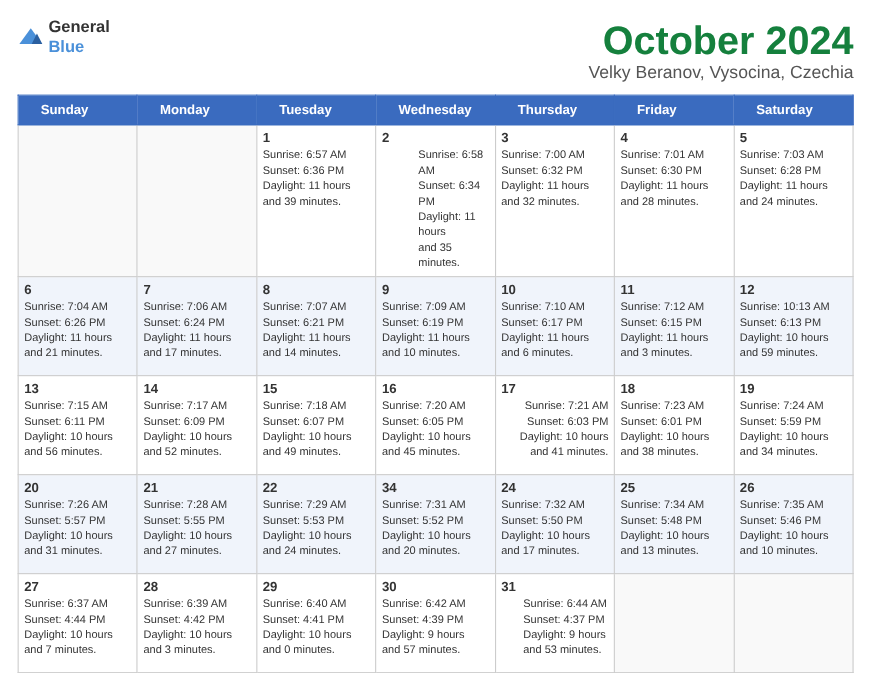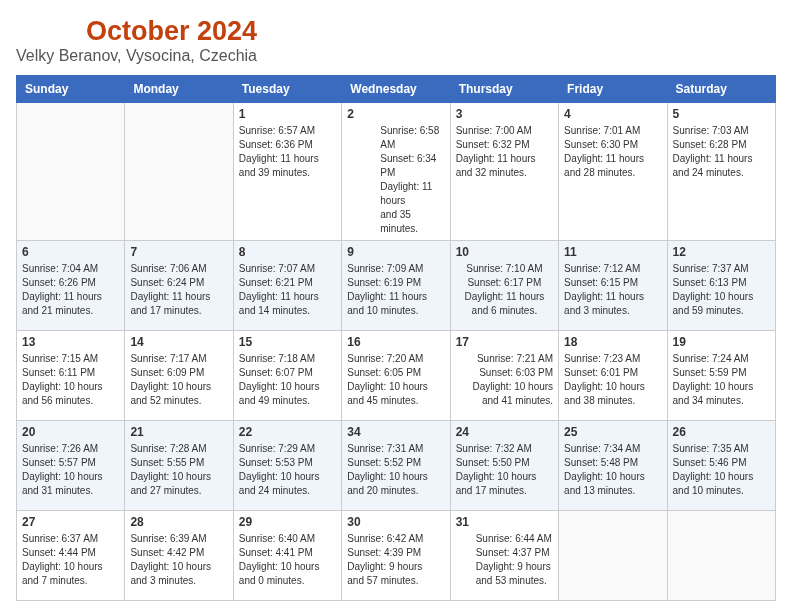--- a/index.html
+++ b/index.html
@@ -22,38 +22,38 @@
       gap: 4px;
     }
     .logo-icon {
       width: 24px;
       height: 20px;
     }
     .title-section {
       text-align: right;
     }
     .month-title {
-      font-size: 27px;
+      font-size: 36px;
       font-weight: bold;
-      color: #c2410c;
+      color: #15803d;
     }
     .location-title {
       font-size: 16px;
       color: #555;
     }
     table {
       width: 100%;
       border-collapse: collapse;
       font-size: 11px;
     }
     thead tr th {
       background-color: #3a6bbf;
       color: white;
       text-align: left;
-      padding: 6px 8px;
+      padding: 6px 20px;
       font-size: 12px;
       font-weight: bold;
       border: 1px solid #3a6bbf;
     }
     tbody tr td {
       border: 1px solid #ccc;
       vertical-align: top;
       padding: 4px 5px;
       min-height: 80px;
       height: 90px;
@@ -79,20 +79,30 @@
       color: #333;
     }
     .empty-cell {
       background-color: #f9f9f9 !important;
     }
   </style>
 </head>
 <body>
 
 <div class="header-section">
+  <div class="logo">
+    <svg class="logo-icon" viewBox="0 0 30 25" xmlns="http://www.w3.org/2000/svg">
+      <polygon points="15,2 28,20 2,20" fill="#4a90d9"></polygon>
+      <polygon points="22,8 28,20 16,20" fill="#2a5fa0"></polygon>
+    </svg>
+    <div>
+      <span style="font-weight:bold;font-size:15px;color:#333;">General</span><br>
+      <span style="font-weight:bold;font-size:15px;color:#4a90d9;">Blue</span>
+    </div>
+  </div>
   <div class="title-section">
     <div class="month-title">October 2024</div>
     <div class="location-title">Velky Beranov, Vysocina, Czechia</div>
   </div>
 </div>
 
 <table>
   <thead>
     <tr>
     <th>Sunday</th>
@@ -168,35 +178,35 @@
         </td>
         <td>
           <span class="day-number">9</span>
           <div class="cell-content" style="white-space: pre-line;">Sunrise: 7:09 AM
 Sunset: 6:19 PM
 Daylight: 11 hours
 and 10 minutes.</div>
         </td>
         <td>
           <span class="day-number">10</span>
-          <div class="cell-content" style="white-space: pre-line; text-align: center;">Sunrise: 7:10 AM
+          <div class="cell-content" style="white-space: pre-line;">Sunrise: 7:10 AM
 Sunset: 6:17 PM
 Daylight: 11 hours
 and 6 minutes.</div>
         </td>
         <td>
           <span class="day-number">11</span>
           <div class="cell-content" style="white-space: pre-line;">Sunrise: 7:12 AM
 Sunset: 6:15 PM
 Daylight: 11 hours
 and 3 minutes.</div>
         </td>
         <td>
           <span class="day-number">12</span>
-          <div class="cell-content" style="white-space: pre-line;">Sunrise: 7:37 AM
+          <div class="cell-content" style="white-space: pre-line;">Sunrise: 10:13 AM
 Sunset: 6:13 PM
 Daylight: 10 hours
 and 59 minutes.</div>
         </td>
       </tr>
       <tr>
         <td>
           <span class="day-number">13</span>
           <div class="cell-content" style="white-space: pre-line;">Sunrise: 7:15 AM
 Sunset: 6:11 PM

